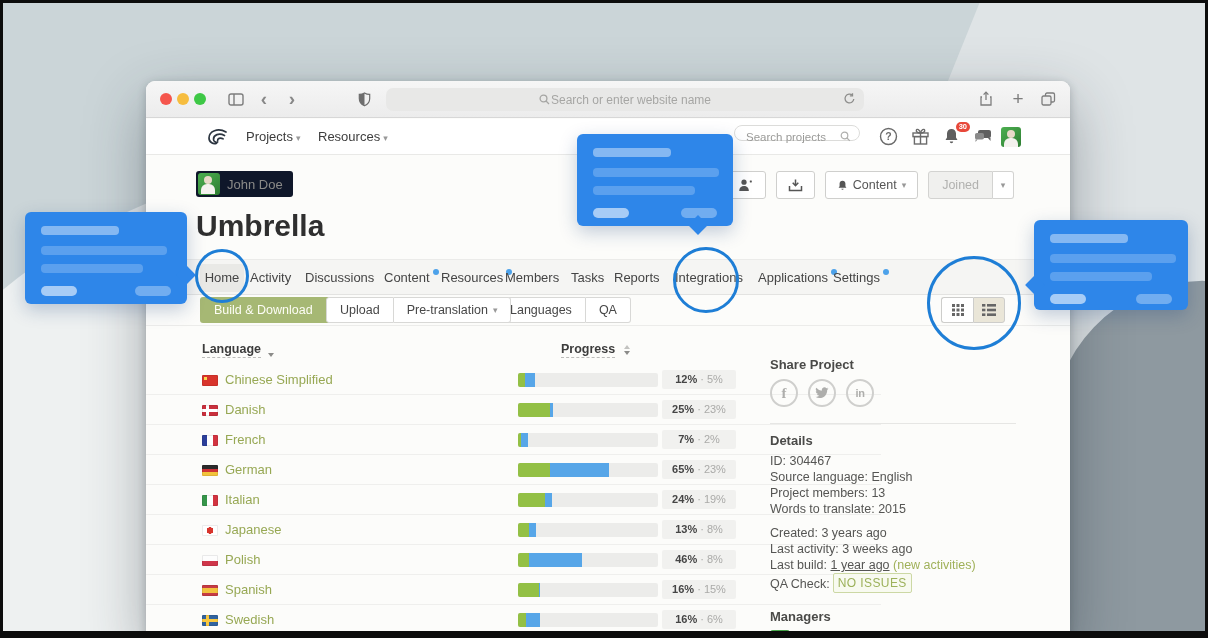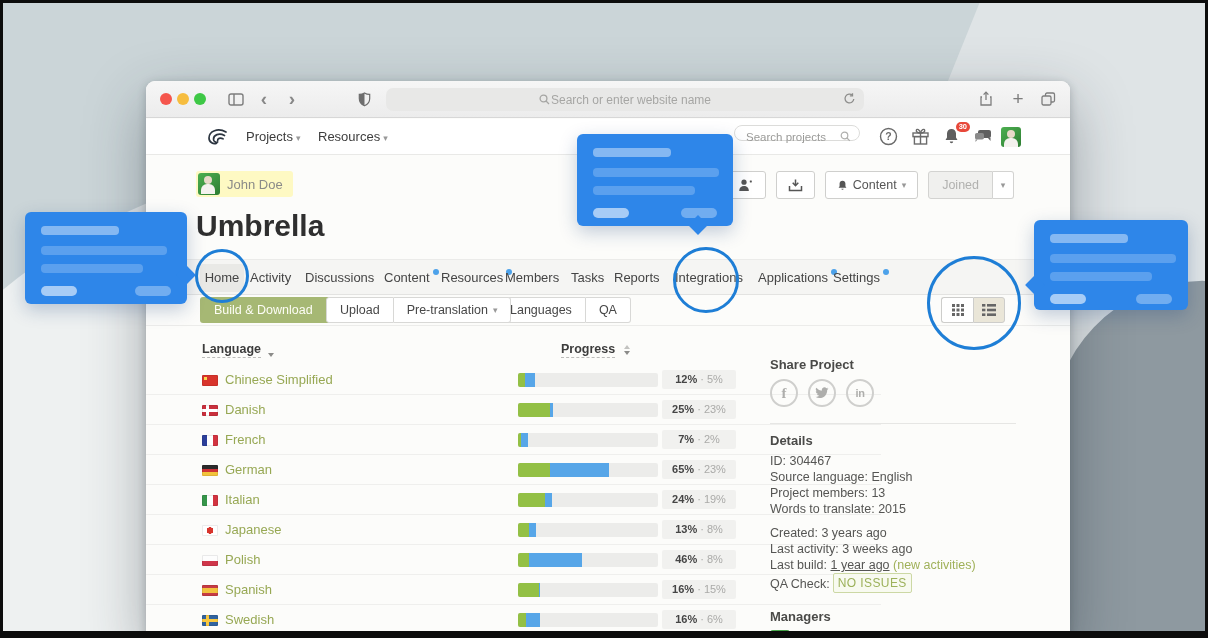--- a/index.html
+++ b/index.html
@@ -45,21 +45,21 @@
   .nav-icon { position:absolute; top:8px; width:20px; height:20px; color:#666; }
   .badge { position:absolute; top:-5px; right:-7px; background:#e8483a; color:#fff; font-size:7.5px;
            font-weight:bold; border-radius:7px; padding:1px 3px; line-height:8px; }
   .avatar { width:20px; height:20px; border-radius:3px;
             background:linear-gradient(140deg,#4caf50 0%,#2e7d32 100%); position:relative; overflow:hidden; }
   .avatar:before { content:""; position:absolute; left:6px; top:3px; width:8px; height:8px; border-radius:50%; background:#e8d9c8; }
   .avatar:after { content:""; position:absolute; left:3px; top:11px; width:14px; height:10px; border-radius:6px 6px 0 0; background:#f4f2ee; }
 
   
   .owner-chip { position:absolute; left:50px; top:90px; height:26px; display:flex; align-items:center;
-                gap:7px; background:#fef9c3; border-radius:3px; padding:2px 10px 2px 2px; }
+                gap:7px; background:#0f172a; border-radius:3px; padding:2px 10px 2px 2px; }
   .owner-chip span { font-size:13px; color:#8a8a88; }
   .hdr-buttons { position:absolute; right:56px; top:90px; display:flex; gap:10px; }
   .hbtn { height:28px; border:1px solid #cfcfcd; border-radius:3px; background:#fff; display:flex;
           align-items:center; justify-content:center; color:#555; font-size:12.5px; padding:0 11px; gap:5px; }
   .hbtn .car { color:#999; font-size:9px; }
   .hbtn-split { display:flex; }
   .hbtn-split .main { height:28px; border:1px solid #d3d3d1; border-radius:3px 0 0 3px; background:#f0f0ee;
                       color:#b1b1af; font-size:12.5px; display:flex; align-items:center; padding:0 13px; }
   .hbtn-split .caret { height:28px; width:21px; border:1px solid #d3d3d1; border-left:none;
                        border-radius:0 3px 3px 0; background:#fff; color:#999; font-size:9px;

